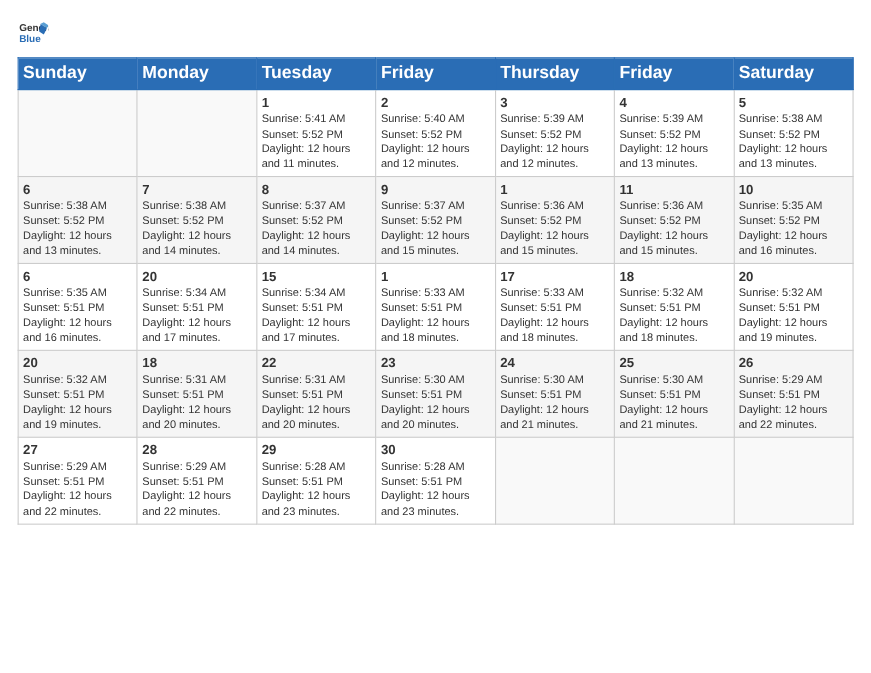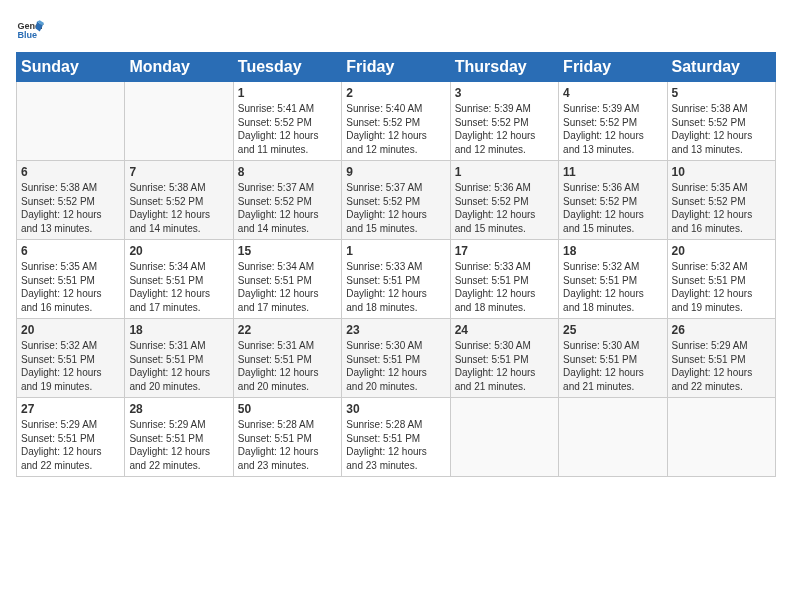--- a/index.html
+++ b/index.html
@@ -282,21 +282,21 @@
 Sunset: 5:51 PM
 Daylight: 12 hours and 22 minutes.</div>
         </td>
         <td>
           <span class="day-number">28</span>
           <div class="day-info">Sunrise: 5:29 AM
 Sunset: 5:51 PM
 Daylight: 12 hours and 22 minutes.</div>
         </td>
         <td>
-          <span class="day-number">50</span>
+          <span class="day-number">29</span>
           <div class="day-info">Sunrise: 5:28 AM
 Sunset: 5:51 PM
 Daylight: 12 hours and 23 minutes.</div>
         </td>
         <td>
           <span class="day-number">30</span>
           <div class="day-info">Sunrise: 5:28 AM
 Sunset: 5:51 PM
 Daylight: 12 hours and 23 minutes.</div>
         </td>

